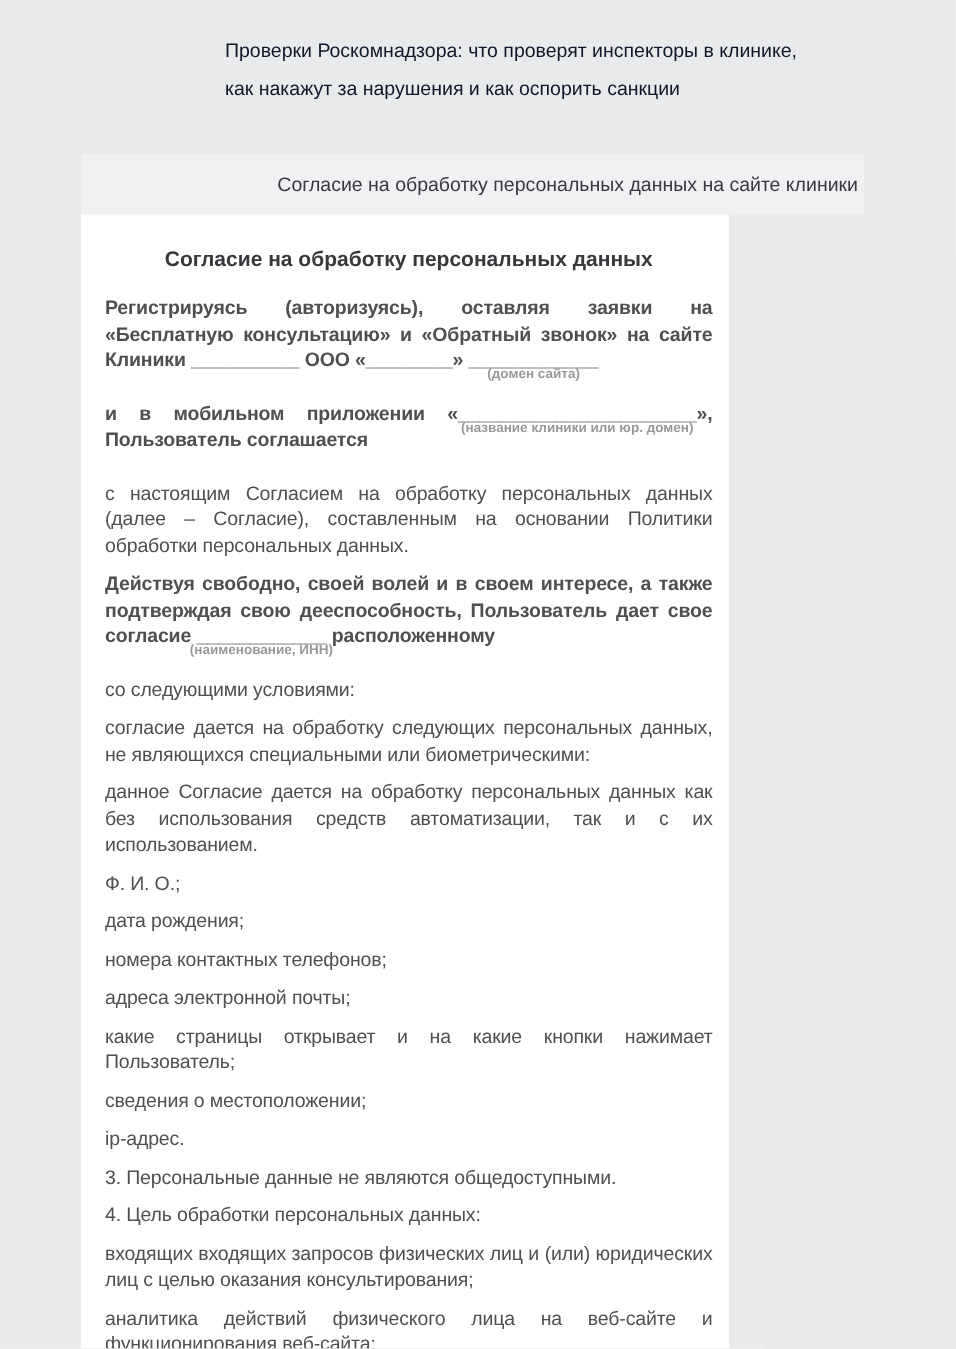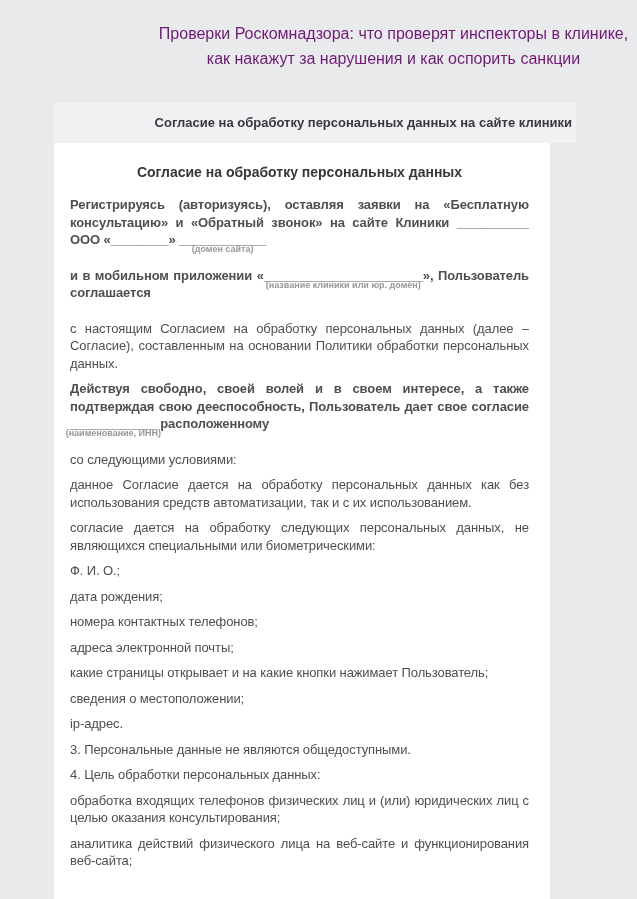--- a/index.html
+++ b/index.html
@@ -14,54 +14,54 @@
     height: 899px;
     background: #e9eaec;
     overflow: hidden;
   }
   
   .top-header {
     position: absolute;
     top: 21px;
     left: 150px;
     width: 487px;
-    text-align: center;
-    color: #701a75;
-    font-size: 16px;
+    text-align: left;
+    color: #0f172a;
+    font-size: 13px;
     line-height: 25px;
     font-weight: 400;
   }
   
   .section-bar {
     position: absolute;
     top: 103px;
     left: 54px;
     width: 522px;
     height: 40px;
     background: #f1f1f4;
     box-sizing: border-box;
     padding: 12px 4px 0 0;
   }
   .section-title {
     text-align: right;
     font-size: 13px;
-    font-weight: bold;
+    font-weight: normal;
     color: #36393f;
     white-space: nowrap;
   }
   
   .document {
     position: absolute;
     top: 143px;
     left: 54px;
-    width: 496px;
+    width: 432px;
     height: 756px;
     background: #ffffff;
     box-sizing: border-box;
-    padding: 21px 21px 0 16px;
+    padding: 21px 11px 0 16px;
   }
   .doc-title {
     margin: 0 0 16px 0;
     text-align: center;
     font-size: 14px;
     font-weight: bold;
     color: #38383c;
   }
   .para {
     margin: 0 0 8px 0;
@@ -108,29 +108,29 @@
   </div>
 
   <div class="document">
     <div class="doc-title">Согласие на обработку персональных данных</div>
     <div id="doc-body">
         <p class="para has-caption">Регистрируясь (авторизуясь), оставляя заявки на «Бесплатную консультацию» и «Обратный звонок» на сайте Клиники <span class="blank">__________</span> ООО «<span class="blank">________</span>» <span class="blank">____________<span class="caption">(домен сайта)</span></span></p>
         <p class="para has-caption">и в мобильном приложении «<span class="blank">______________________<span class="caption">(название клиники или юр. домен)</span></span>», Пользователь соглашается</p>
         <p class="para">с настоящим Согласием на обработку персональных данных (далее – Согласие), составленным на основании Политики обработки персональных данных.</p>
         <p class="para has-caption">Действуя свободно, своей волей и в своем интересе, а также подтверждая свою дееспособность, Пользователь дает свое согласие <span class="blank">____________<span class="caption">(наименование, ИНН)</span></span> расположенному</p>
         <p class="para">со следующими условиями:</p>
+        <p class="para">согласие дается на обработку следующих персональных данных, не являющихся специальными или биометрическими:</p>
         <p class="para">данное Согласие дается на обработку персональных данных как без использования средств автоматизации, так и с их использованием.</p>
-        <p class="para">согласие дается на обработку следующих персональных данных, не являющихся специальными или биометрическими:</p>
         <p class="para">Ф. И. О.;</p>
         <p class="para">дата рождения;</p>
         <p class="para">номера контактных телефонов;</p>
         <p class="para">адреса электронной почты;</p>
         <p class="para">какие страницы открывает и на какие кнопки нажимает Пользователь;</p>
         <p class="para">сведения о местоположении;</p>
         <p class="para">ip-адрес.</p>
         <p class="para">3. Персональные данные не являются общедоступными.</p>
         <p class="para">4. Цель обработки персональных данных:</p>
-        <p class="para">обработка входящих телефонов физических лиц и (или) юридических лиц с целью оказания консультирования;</p>
+        <p class="para">входящих входящих запросов физических лиц и (или) юридических лиц с целью оказания консультирования;</p>
         <p class="para">аналитика действий физического лица на веб-сайте и функционирования веб-сайта;</p>
       </div>
   </div>
 
 </div>
 
 </body></html>

